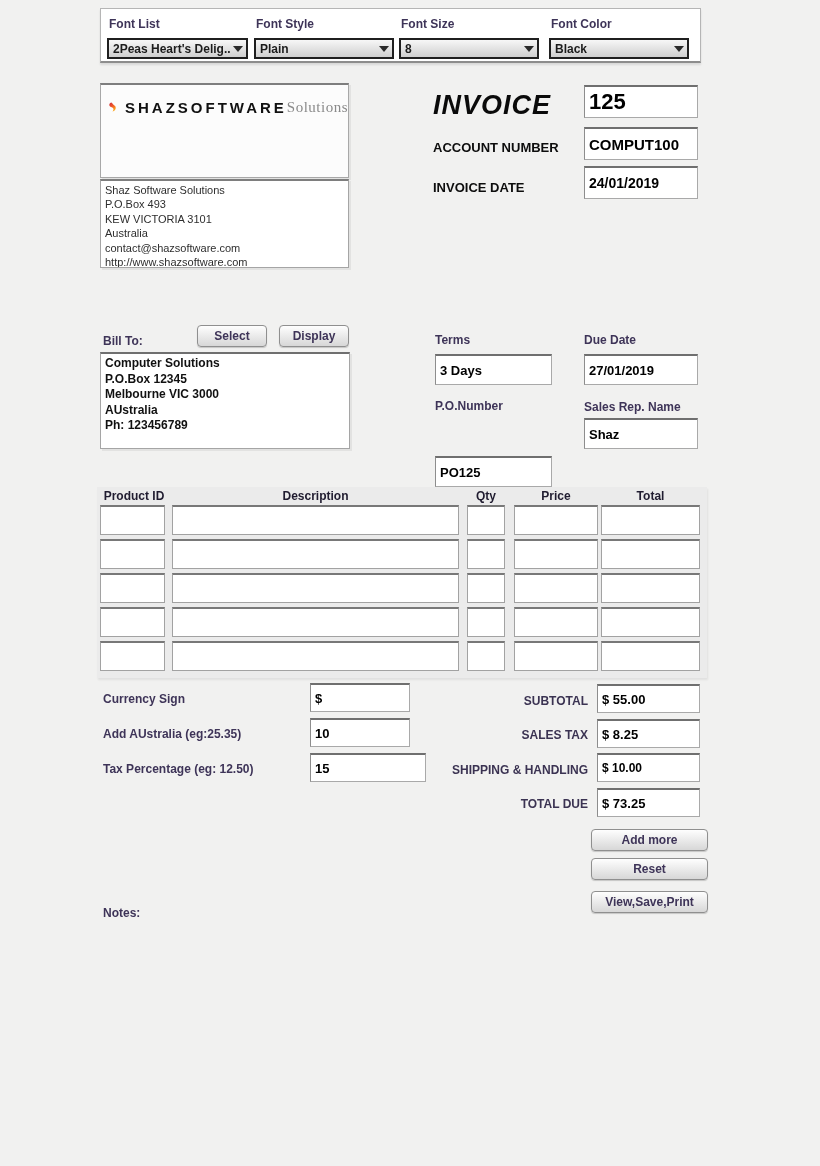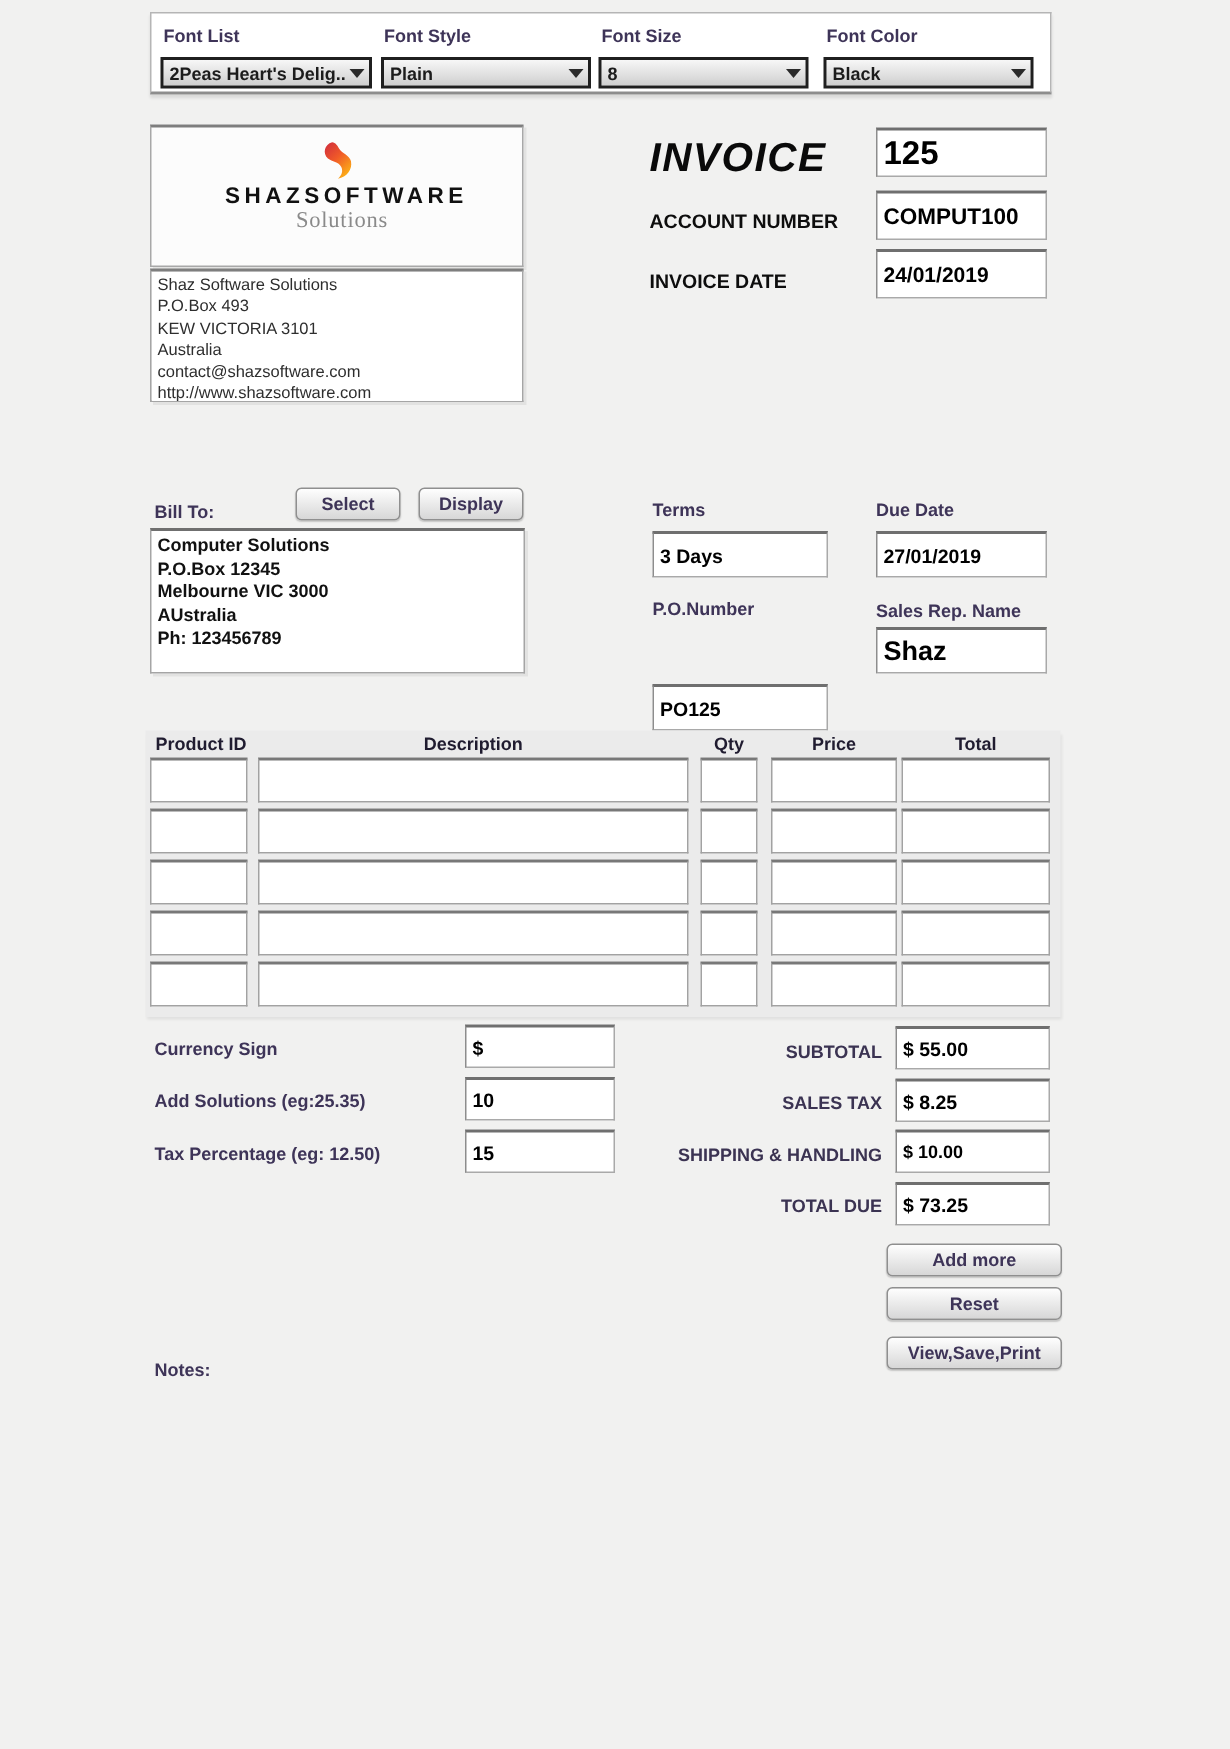--- a/index.html
+++ b/index.html
@@ -21,21 +21,21 @@
   .dd-value { flex:1; font-size:12px; font-weight:bold; color:#1c1c1c; padding-left:4px;
               white-space:nowrap; overflow:hidden; }
   .dd-arrow { width:16px; display:flex; justify-content:center; align-items:center; }
   .dd-arrow i { width:0; height:0; border-left:5px solid transparent; border-right:5px solid transparent;
                 border-top:6px solid #2a2a2a; }
 
   
   .logo-box { position:absolute; left:100px; top:83px; width:249px; height:95px;
               background:#fcfcfc; border:1px solid #a8a8a8; border-top:2px solid #7e7e7e;
               box-shadow:2px 2px 0 rgba(0,0,0,0.06); }
-  .logo-row { display:flex; align-items:center; padding:7px 0 0 7px;flex-direction:column; }
+  .logo-row { display:flex; align-items:center; padding:7px 0 0 7px; }
   .brand-name { font-size:15px; font-weight:bold; color:#111; letter-spacing:3px; margin-left:6px; }
   .brand-suffix { font-size:15px; color:#8a8a8a; font-family:"Liberation Serif", serif; letter-spacing:0.5px; }
 
   textarea { resize:none; outline:none; font-family:"Liberation Sans", sans-serif; }
   .addr-box { position:absolute; left:100px; top:179px; width:249px; height:89px;
               background:#ffffff; border:1px solid #a5a5a5; border-top:2px solid #7e7e7e;
               box-shadow:2px 2px 0 rgba(0,0,0,0.06);
               font-size:11px; line-height:14.4px; color:#2e2e2e; padding:2px 4px; }
 
   .field { position:absolute; background:#fff; border:1px solid #a9a9a9;
@@ -165,21 +165,21 @@
   <span class="lbl" style="position:absolute; left:435px; top:333px;text-align:center;">Terms</span>
   <input class="field" style="left: 435px; top: 354px; width: 117px; height: 31px; font-size: 13px;" value="3 Days">
 
   <span class="lbl" style="position:absolute; left:584px; top:333px;">Due Date</span>
   <input class="field" style="left: 584px; top: 354px; width: 114px; height: 31px; font-size: 13px;" value="27/01/2019">
 
   <span class="lbl" style="position:absolute; left:435px; top:399px;">P.O.Number</span>
   <input class="field" style="left: 435px; top: 418px; width: 117px; height: 31px; font-size: 13px; margin-top: 38px;" value="PO125">
 
   <span class="lbl" style="position:absolute; left:584px; top:400px;">Sales Rep. Name</span>
-  <input class="field" style="left: 584px; top: 418px; width: 114px; height: 31px; font-size: 18px;" value="Shaz">
+  <input class="field" style="left: 584px; top: 418px; width: 114px; height: 31px; font-size: 13px;" value="Shaz">
 
   <div class="items-panel">
     <span class="col-hdr" style="left:6px; width:62px;">Product ID</span>
     <span class="col-hdr" style="left:75px; width:287px;">Description</span>
     <span class="col-hdr" style="left:370px; width:38px;">Qty</span>
     <span class="col-hdr" style="left:417px; width:84px;">Price</span>
     <span class="col-hdr" style="left:504px; width:99px;">Total</span>
 
     <div class="item-row" style="top:18px;">
       <input class="cell c-pid" style="">
@@ -214,25 +214,25 @@
       <input class="cell c-desc" style="">
       <input class="cell c-qty" style="">
       <input class="cell c-price" style="">
       <input class="cell c-total" style="">
     </div>
   </div>
 
   <span class="lbl" style="position:absolute; left:103px; top:692px;">Currency Sign</span>
   <input class="field" style="left: 310px; top: 683px; width: 100px; height: 29px; font-size: 13px;" value="$">
 
-  <span class="lbl" style="position:absolute; left:103px; top:727px;">Add Solutions (eg:25.35)</span>
+  <span class="lbl" style="position:absolute; left:103px; top:727px;">Add AUstralia (eg:25.35)</span>
   <input class="field" style="left: 310px; top: 718px; width: 100px; height: 29px; font-size: 13px;" value="10">
 
   <span class="lbl" style="position:absolute; left:103px; top:762px;">Tax Percentage (eg: 12.50)</span>
-  <input class="field" style="left: 310px; top: 753px; width: 100px; height: 29px; font-size: 13px;" value="15">
+  <input class="field" style="left: 310px; top: 753px; width: 116px; height: 29px; font-size: 13px;" value="15">
 
   <span class="tot-lbl" style="left:338px; top:694px;">SUBTOTAL</span>
   <input class="field" style="left: 597px; top: 684px; width: 103px; height: 29px; font-size: 13px;" value="$ 55.00">
 
   <span class="tot-lbl" style="left:338px; top:728px;">SALES TAX</span>
   <input class="field" style="left: 597px; top: 719px; width: 103px; height: 29px; font-size: 13px;" value="$ 8.25">
 
   <span class="tot-lbl" style="left:338px; top:763px;">SHIPPING &amp; HANDLING</span>
   <input class="field" style="left: 597px; top: 753px; width: 103px; height: 29px; font-size: 12px;" value="$ 10.00">
 

